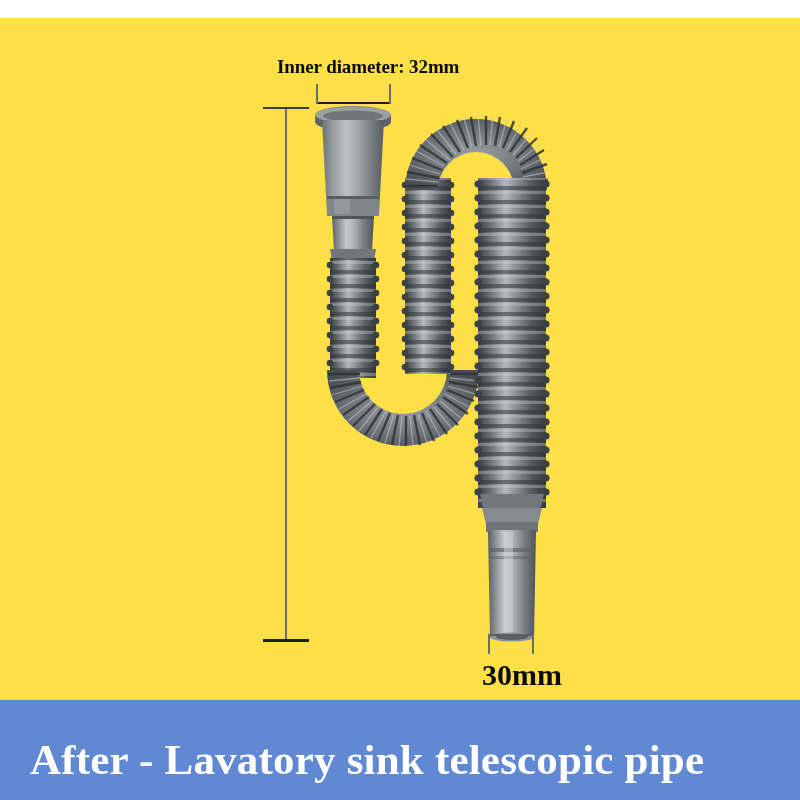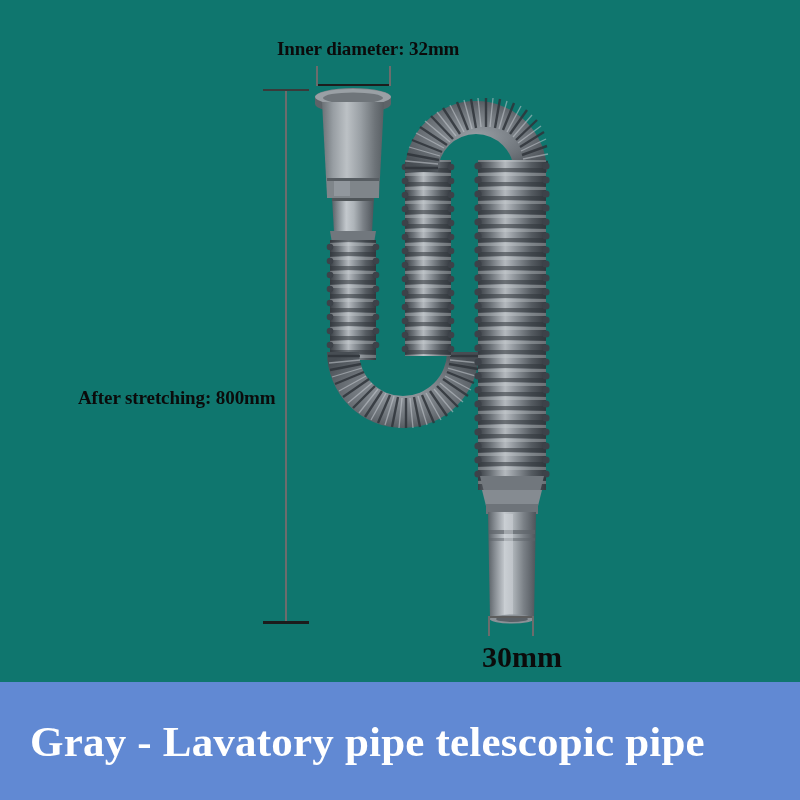--- a/index.html
+++ b/index.html
@@ -10,21 +10,22 @@
     width: 800px;
     height: 800px;
     background: #ffffff;
     font-family: "Liberation Serif", serif;
     overflow: hidden;
   }
   #stage {
     position: relative;
     width: 800px;
     height: 764px;
-    background: #0f766e;
+    background: #fde047;
+    margin-top: 18px;
   }
 
   
   .ann {
     position: absolute;
     font-family: "Liberation Serif", serif;
     font-weight: bold;
     color: #0b0b0b;
     white-space: nowrap;
     letter-spacing: -0.1px;
@@ -449,21 +450,20 @@
   <div class="dim-line" id="dim-top-tick-left"></div>
   <div class="dim-line" id="dim-top-tick-right"></div>
 
   <div class="dim-line" id="dim-bottom-bar"></div>
   <div class="dim-line" id="dim-bottom-tick-left"></div>
   <div class="dim-line" id="dim-bottom-tick-right"></div>
 
   <div class="ann" id="label-inner-diameter">Inner diameter: 32mm</div>
 
 
-  <div class="ann" id="label-after">After stretching: 800mm</div>
 
   <div id="label-outlet">30mm</div>
 
   <div id="caption-banner">
-    <div id="caption-text">Gray - Lavatory pipe telescopic pipe</div>
+    <div id="caption-text">After - Lavatory sink telescopic pipe</div>
   </div>
 
 </div>
 
 </body></html>

